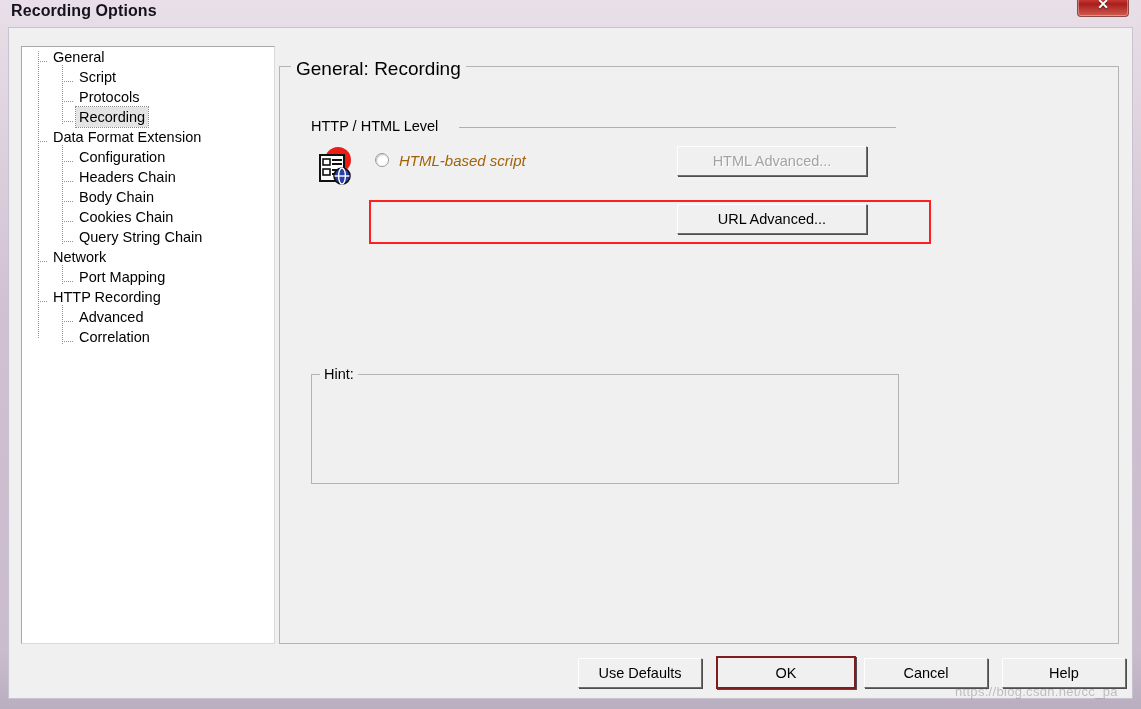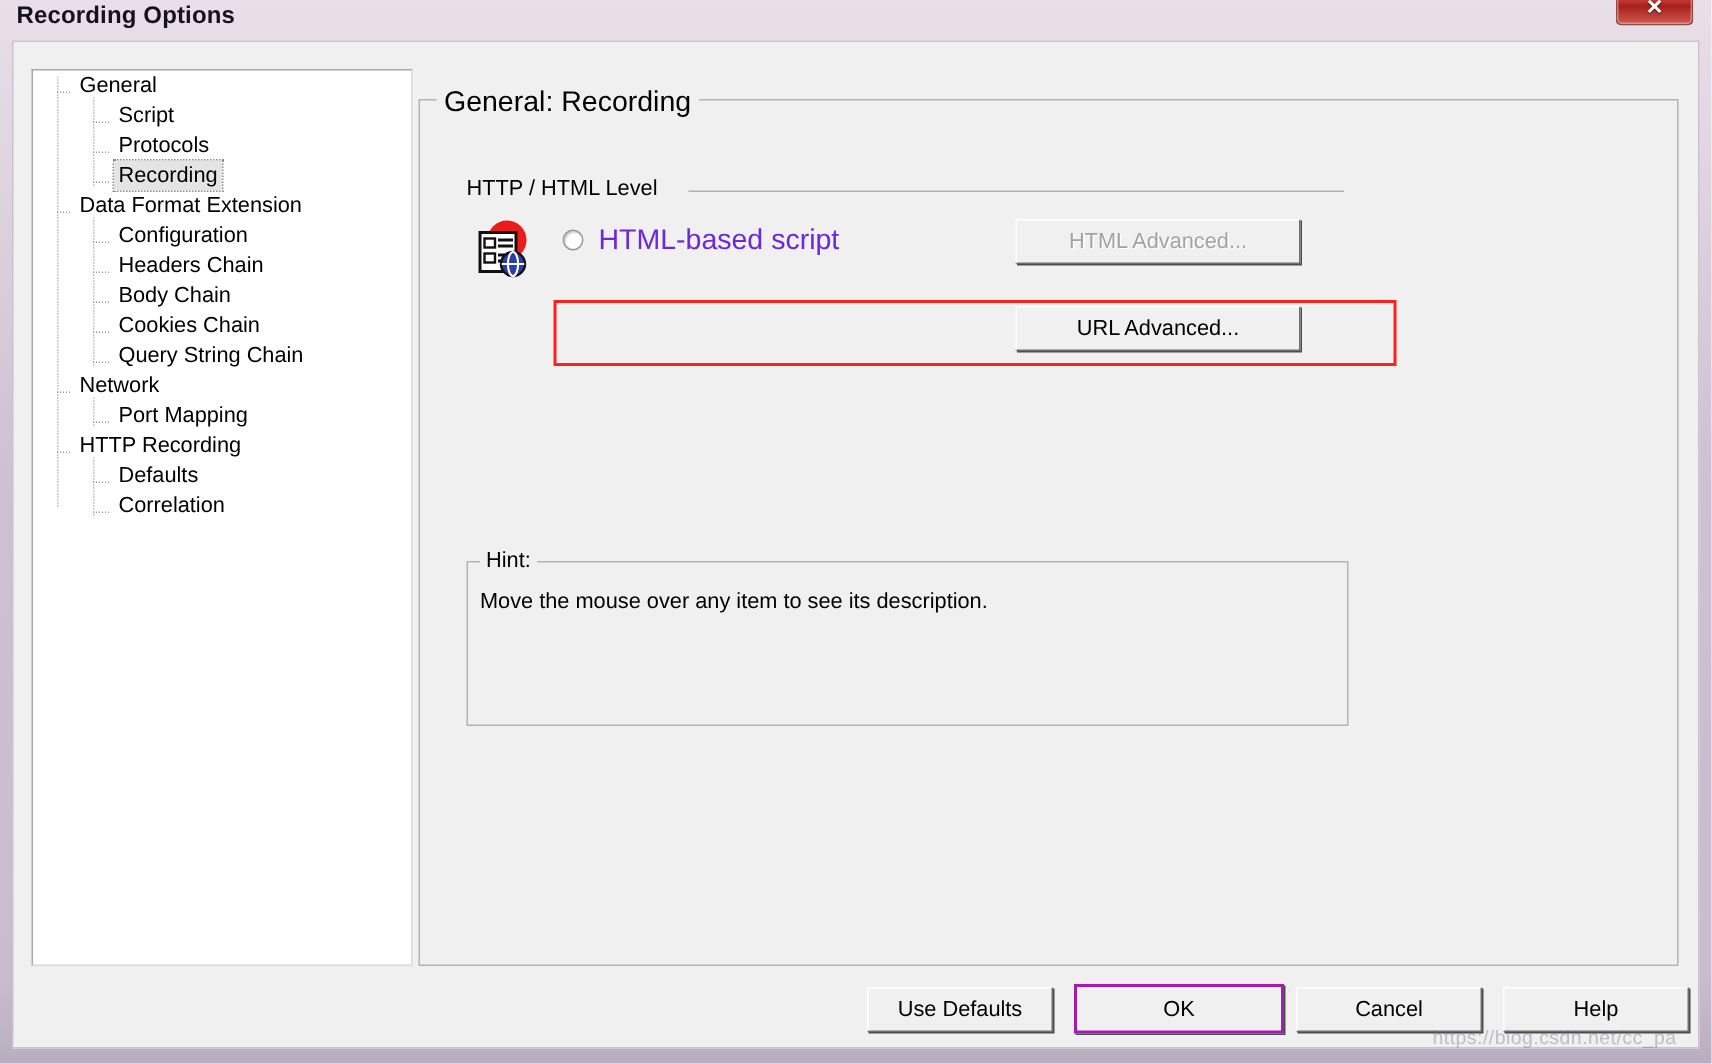--- a/index.html
+++ b/index.html
@@ -183,24 +183,25 @@
   .radio .dot {
     position: absolute;
     left: 3px; top: 3px;
     width: 6px; height: 6px;
     border-radius: 50%;
     background: #000000;
   }
   .radio-label {
     position: absolute;
     left: 24px; top: 0;
-    font-size: 19px;
-    color: #6d28d9;
+    font-size: 15px;
+    color: #a16207;
     white-space: nowrap;
     line-height: 21px;
+    font-style: italic;
   }
 
   
   .btn {
     position: absolute;
     background: #f0f0f0;
     border: 1px solid #8c8c8c;
     border-top-color: #fdfdfd;
     border-left-color: #fdfdfd;
     border-right-color: #6e6e6e;
@@ -210,21 +211,21 @@
     color: #000;
     display: flex;
     align-items: center;
     justify-content: center;
     box-sizing: border-box;
     white-space: nowrap;
     font-family: "Liberation Sans", sans-serif;
   }
   .btn.disabled { color: #a3a3a3; text-shadow: 1px 1px 0 #ffffff; }
   .btn.default {
-    border: 2px solid #a21caf;
+    border: 2px solid #7f1d1d;
     box-shadow: 1px 1px 0 #4d4d4d;
   }
 
   #btn-html-advanced { left: 398px; top: 88px; width: 190px; height: 30px; }
   #btn-url-advanced  { left: 398px; top: 146px; width: 190px; height: 30px; }
 
   
   #highlight-rect {
     position: absolute;
     left: 90px; top: 142px;
@@ -310,21 +311,21 @@
             <div class="tree-item lvl2 selected"><span class="t-label">Recording</span></div>
             <div class="tree-item lvl1"><span class="t-label">Data Format Extension</span></div>
             <div class="tree-item lvl2"><span class="t-label">Configuration</span></div>
             <div class="tree-item lvl2"><span class="t-label">Headers Chain</span></div>
             <div class="tree-item lvl2"><span class="t-label">Body Chain</span></div>
             <div class="tree-item lvl2"><span class="t-label">Cookies Chain</span></div>
             <div class="tree-item lvl2"><span class="t-label">Query String Chain</span></div>
             <div class="tree-item lvl1"><span class="t-label">Network</span></div>
             <div class="tree-item lvl2"><span class="t-label">Port Mapping</span></div>
             <div class="tree-item lvl1"><span class="t-label">HTTP Recording</span></div>
-            <div class="tree-item lvl2"><span class="t-label">Defaults</span></div>
+            <div class="tree-item lvl2"><span class="t-label">Advanced</span></div>
             <div class="tree-item lvl2"><span class="t-label">Correlation</span></div>
           </div>
       <div class="conn-h" style="left: 16px; top: 14px; width: 10px;"></div>
           <div class="conn-h" style="left: 40px; top: 34px; width: 12px;"></div>
           <div class="conn-h" style="left: 40px; top: 54px; width: 12px;"></div>
           <div class="conn-h" style="left: 40px; top: 74px; width: 12px;"></div>
           <div class="conn-h" style="left: 16px; top: 94px; width: 10px;"></div>
           <div class="conn-h" style="left: 40px; top: 114px; width: 12px;"></div>
           <div class="conn-h" style="left: 40px; top: 134px; width: 12px;"></div>
           <div class="conn-h" style="left: 40px; top: 154px; width: 12px;"></div>
@@ -370,21 +371,20 @@
         <span class="radio-label">HTML-based script</span>
       </div>
       <div class="btn disabled" id="btn-html-advanced">HTML Advanced...</div>
 
       <div id="highlight-rect"></div>
       <div class="btn" id="btn-url-advanced">URL Advanced...</div>
 
       <div id="hint-group">
         <div id="hint-border"></div>
         <div id="hint-legend">Hint:</div>
-        <div id="hint-text">Move the mouse over any item to see its description.</div>
       </div>
     </div>
 
     <div id="bottom-bar">
       <div class="btn" id="btn-use-defaults">Use Defaults</div>
       <div class="btn default" id="btn-ok">OK</div>
       <div class="btn" id="btn-cancel">Cancel</div>
       <div class="btn" id="btn-help">Help</div>
     </div>
 

